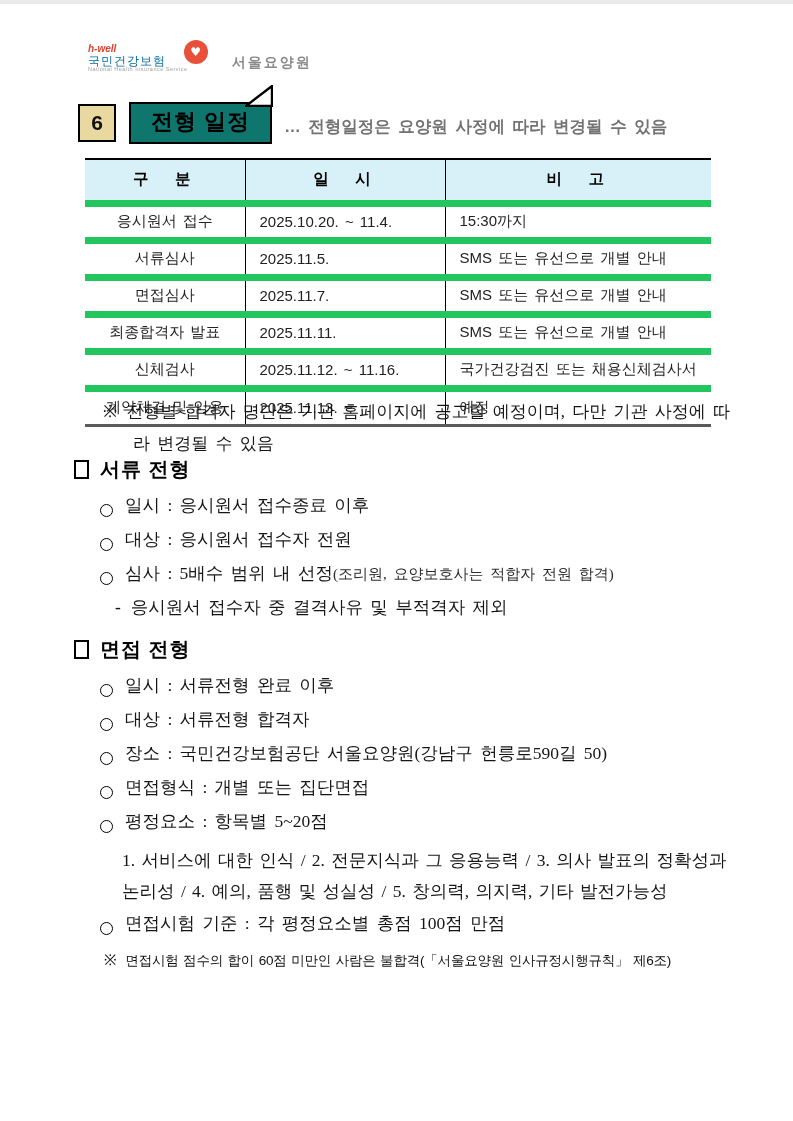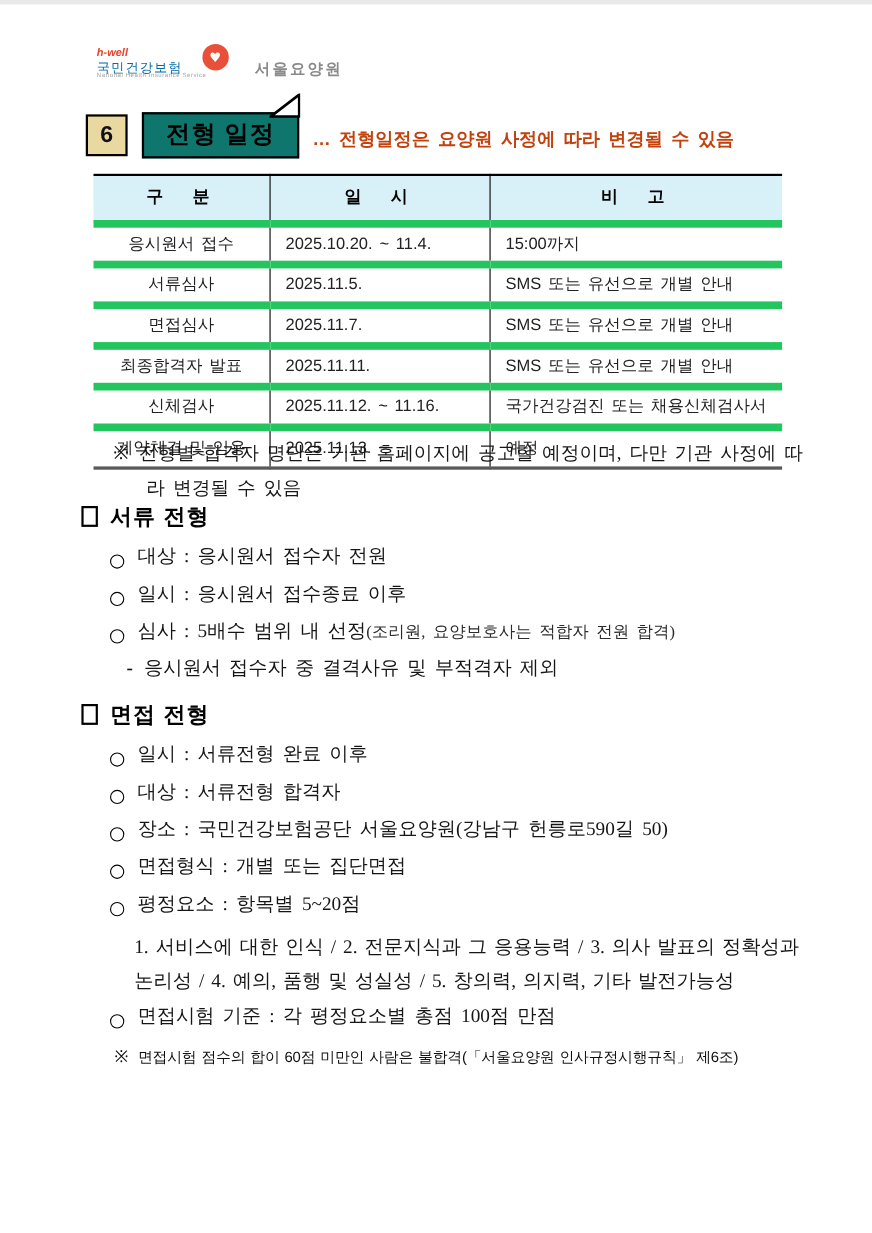--- a/index.html
+++ b/index.html
@@ -39,21 +39,21 @@
   .title-box {
     position: relative; margin-left: 13px;
     border: 2.5px solid #000; background: #0f766e;
     padding: 3px 20px 5px 20px;
     font-family: "Liberation Sans", sans-serif; font-size: 22px; font-weight: 800; color: #000;
     letter-spacing: 1px;
   }
   .title-box svg.fold { position: absolute; top: -19px; right: -2.5px; width: 28px; height: 22px; }
   .title-remark {
     margin-left: 12px; margin-top: 8px;
-    font-family: "Liberation Sans", sans-serif; font-size: 16.5px; font-weight: 700; color: #c2410c;
+    font-family: "Liberation Sans", sans-serif; font-size: 16.5px; font-weight: 700; color: #737373;
     word-spacing: 3px;
   }
 
   
   .tbl-wrap { position: absolute; top: 154px; left: 85px; width: 626px; }
   table.schedule {
     width: 100%; border-collapse: collapse; table-layout: fixed;
     font-family: "Liberation Sans", sans-serif; font-size: 15px; color: #222;
     border-top: 2px solid #000;
     border-bottom: 3px solid #5a5a5a;
@@ -146,21 +146,21 @@
         <tr>
           <th>구  분</th>
           <th>일  시</th>
           <th>비  고</th>
         </tr>
       </thead>
       <tbody>
         <tr>
           <td class="c-center">응시원서 접수</td>
           <td class="c-left">2025.10.20. ~ 11.4.</td>
-          <td class="c-left">15:00까지</td>
+          <td class="c-left">15:30까지</td>
         </tr>
         <tr>
           <td class="c-center">서류심사</td>
           <td class="c-left">2025.11.5.</td>
           <td class="c-left">SMS 또는 유선으로 개별 안내</td>
         </tr>
         <tr>
           <td class="c-center">면접심사</td>
           <td class="c-left">2025.11.7.</td>
           <td class="c-left">SMS 또는 유선으로 개별 안내</td>
@@ -188,25 +188,25 @@
 
   <div class="body-flow">
 
     <div class="sec-heading">
       <span class="sq-bullet"></span>
       <span>서류 전형</span>
     </div>
 
     <div class="item-line">
       <span class="ci-bullet"></span>
+      <span>일시 : 응시원서 접수종료 이후</span>
+    </div>
+    <div class="item-line">
+      <span class="ci-bullet"></span>
       <span>대상 : 응시원서 접수자 전원</span>
-    </div>
-    <div class="item-line">
-      <span class="ci-bullet"></span>
-      <span>일시 : 응시원서 접수종료 이후</span>
     </div>
     <div class="item-line">
       <span class="ci-bullet"></span>
       <span><span>심사 : 5배수 범위 내 선정</span><span class="item-paren">(조리원, 요양보호사는 적합자 전원 합격)</span></span>
     </div>
     <div class="dash-line">
       <span class="dash-mark">-</span>
       <span>응시원서 접수자 중 결격사유 및 부적격자 제외</span>
     </div>
 

